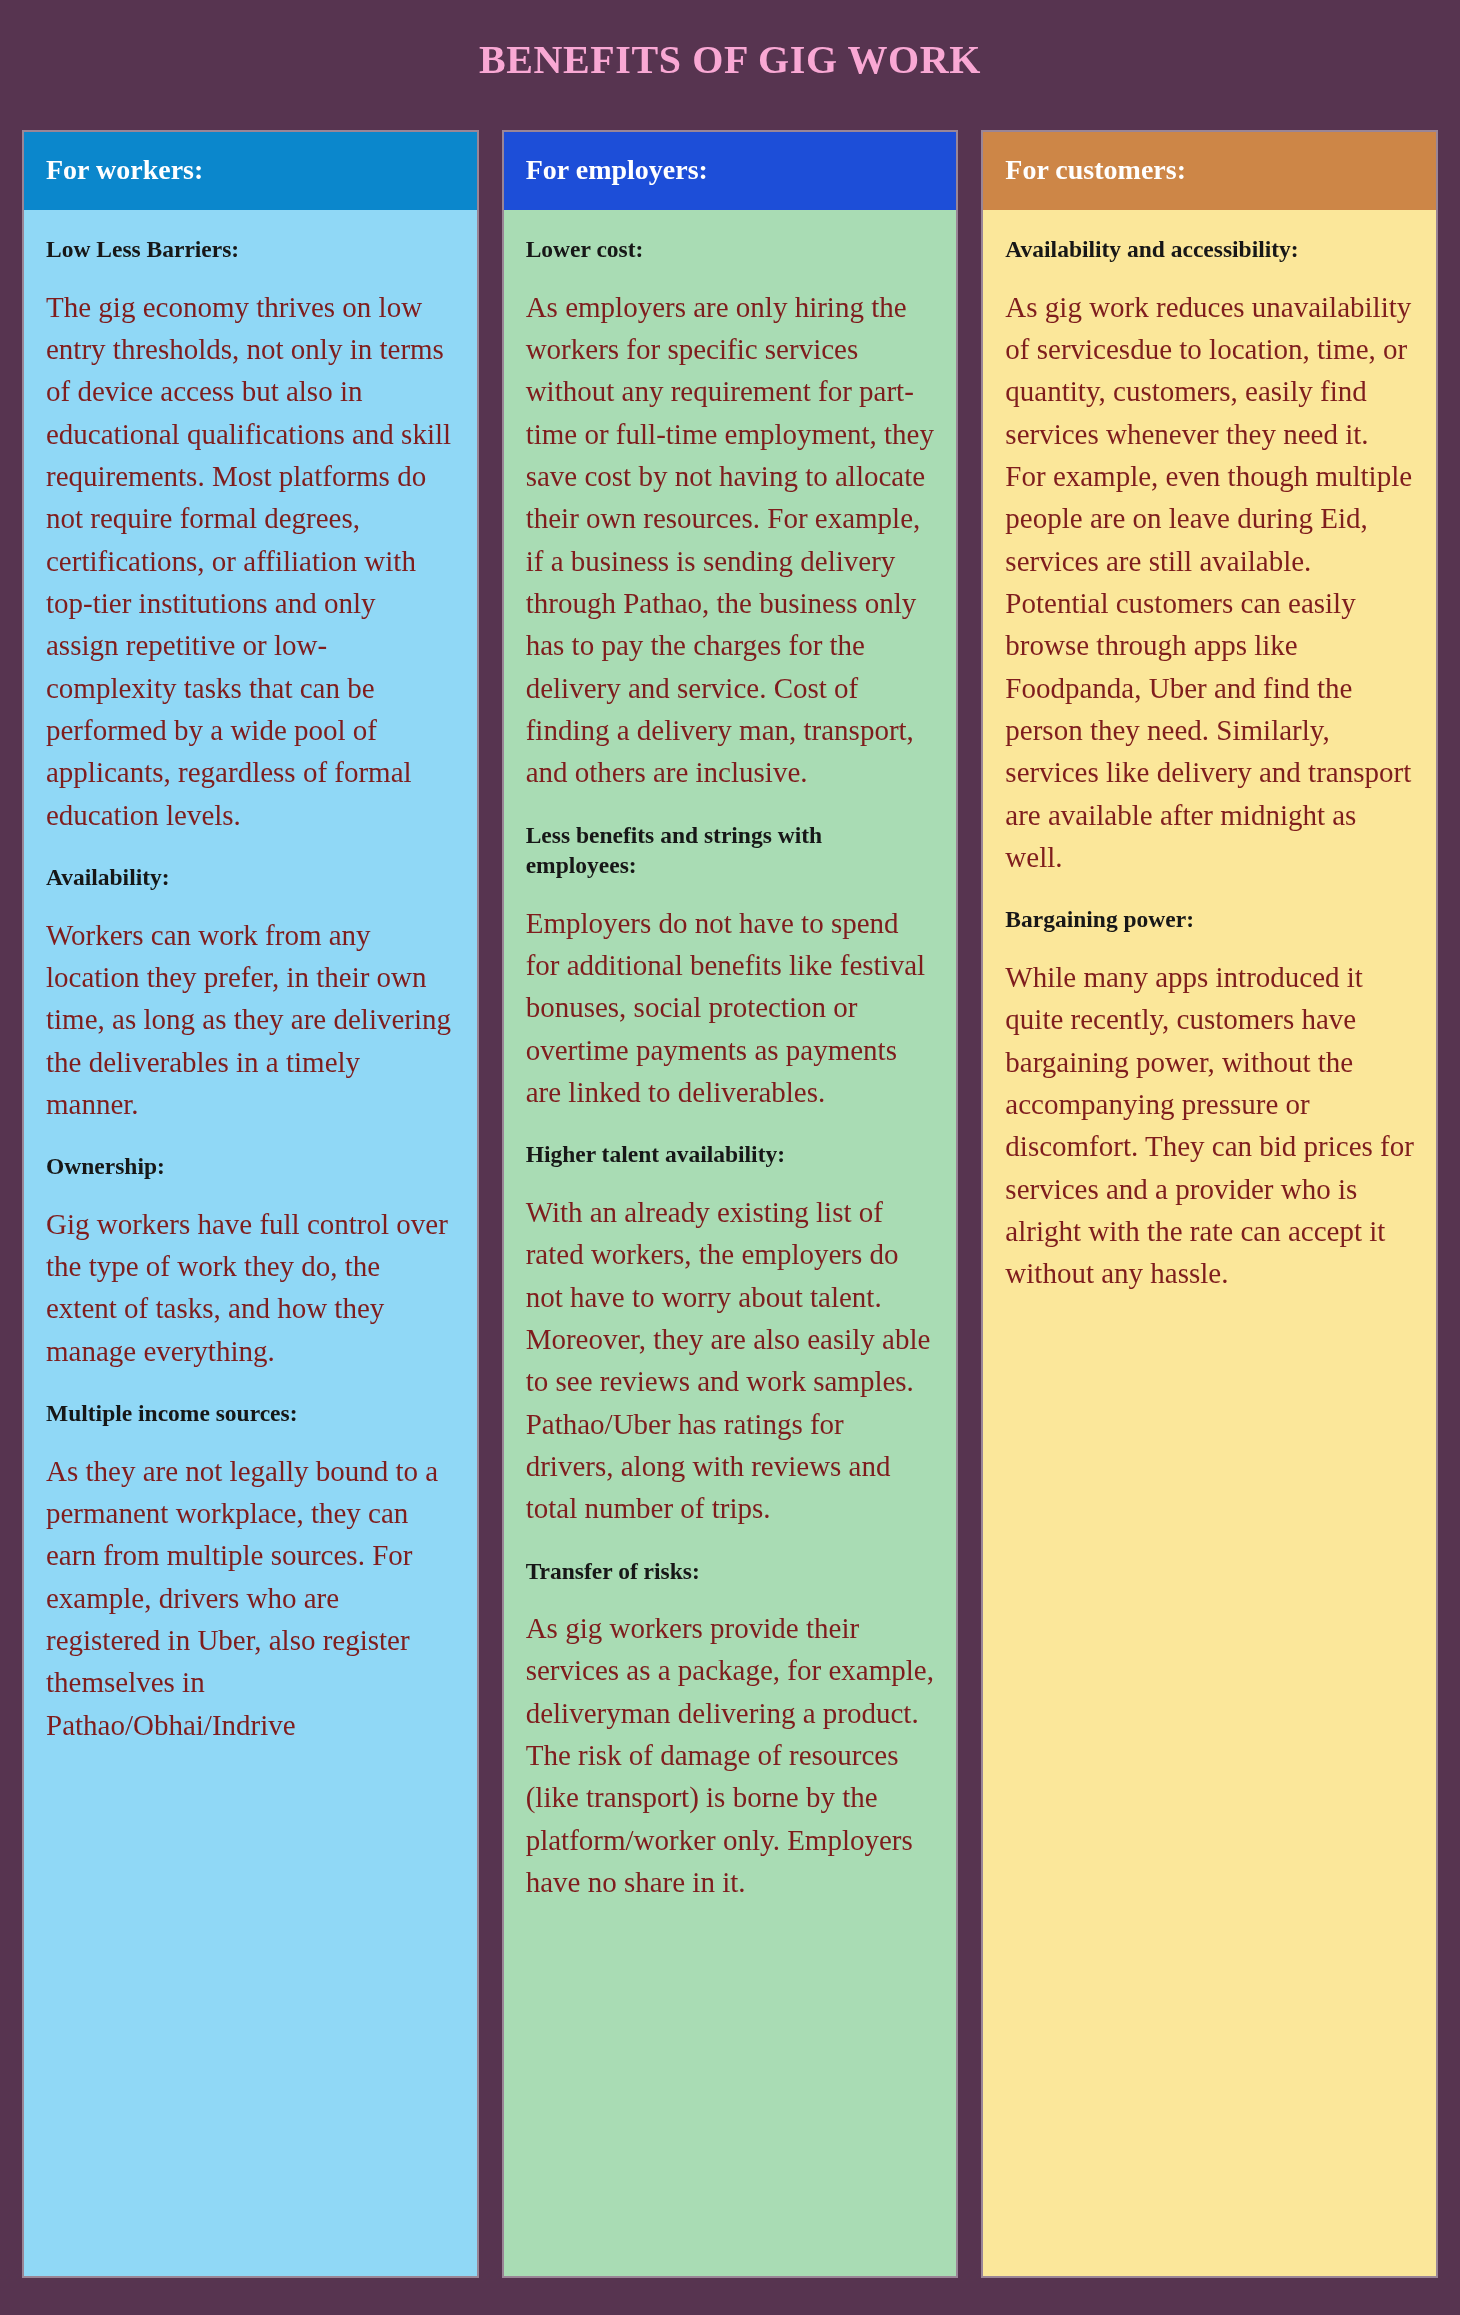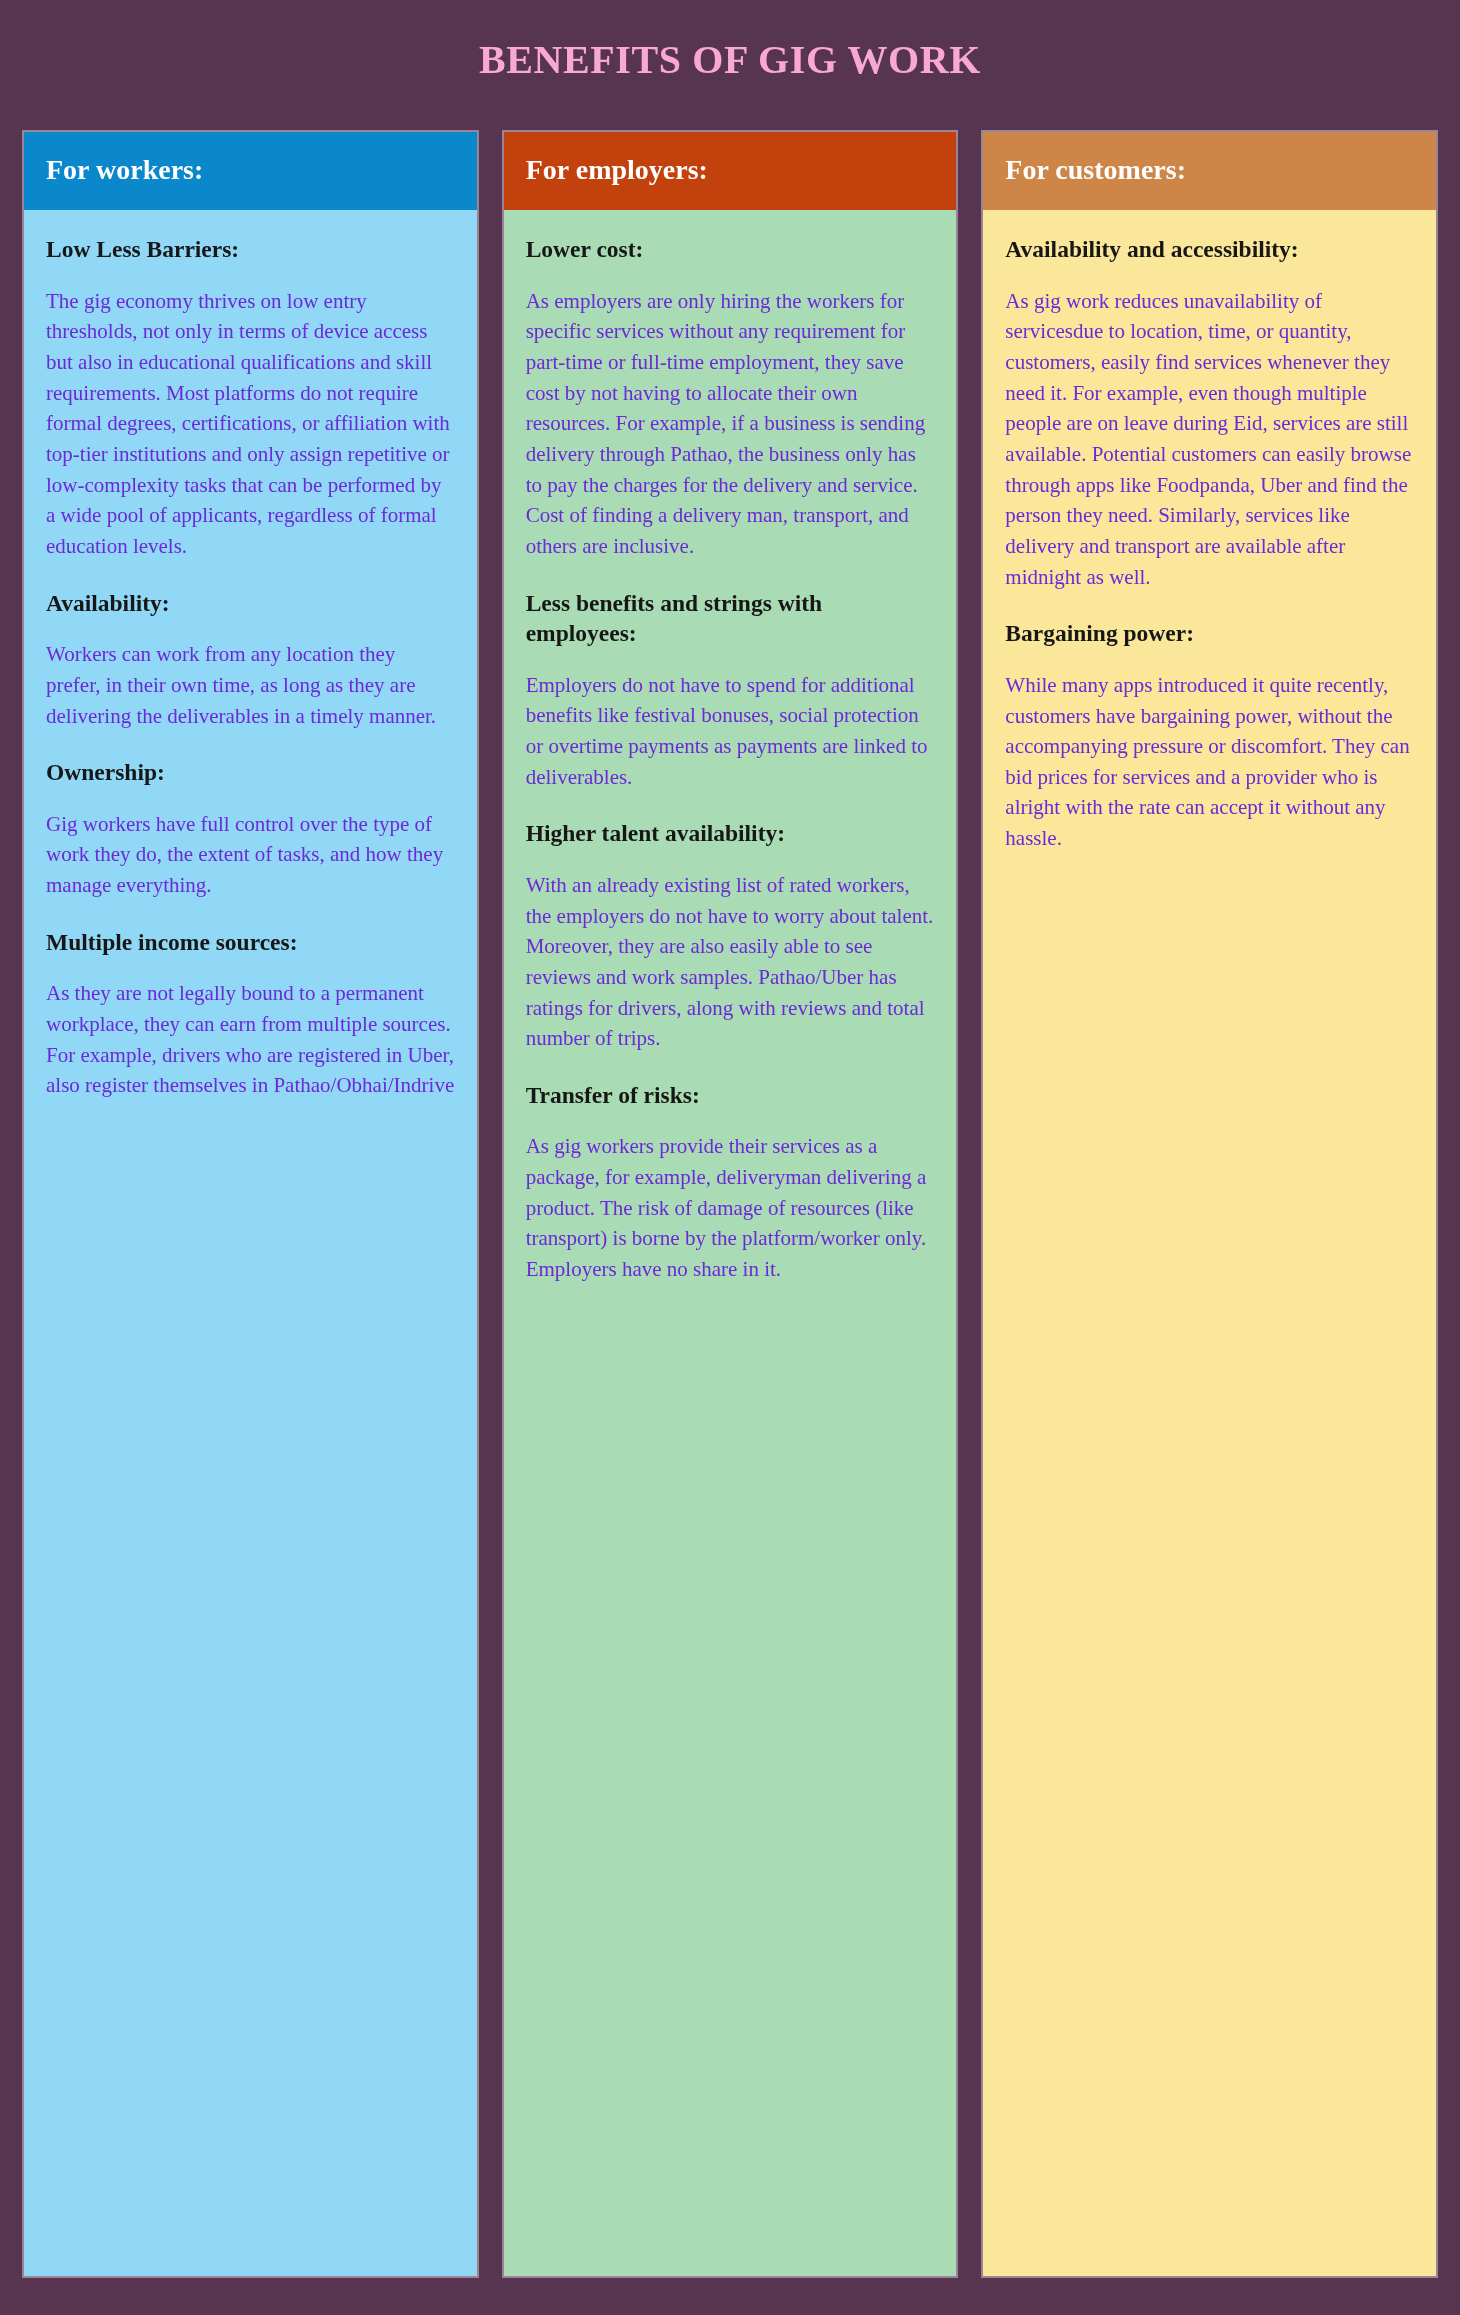--- a/index.html
+++ b/index.html
@@ -81,30 +81,30 @@
   .section-heading {
     font-weight: bold;
     font-size: 23.5px;
     line-height: 1.30;
     color: #171717;
     margin-bottom: 21px;
     font-family: "Liberation Serif", "DejaVu Serif", serif;
   }
 
   .section-body {
-    font-size: 21px;
+    font-size: 29px;
     line-height: 1.46;
-    color: #6d28d9;
+    color: #7f1d1d;
     font-family: "Liberation Serif", "DejaVu Serif", serif;
   }
 
   
   .col-workers   .column-header { background: #0b87cc; }
   .col-workers   .column-body   { background: #90d8f6; }
-  .col-employers .column-header { background: #c2410c; }
+  .col-employers .column-header { background: #1d4ed8; }
   .col-employers .column-body   { background: #a9dcb4; }
   .col-customers .column-header { background: #cd8647; }
   .col-customers .column-body   { background: #fbe79a; }
 </style>
 </head>
 <body>
 
 <div class="page">
 
   <div class="title-bar">

